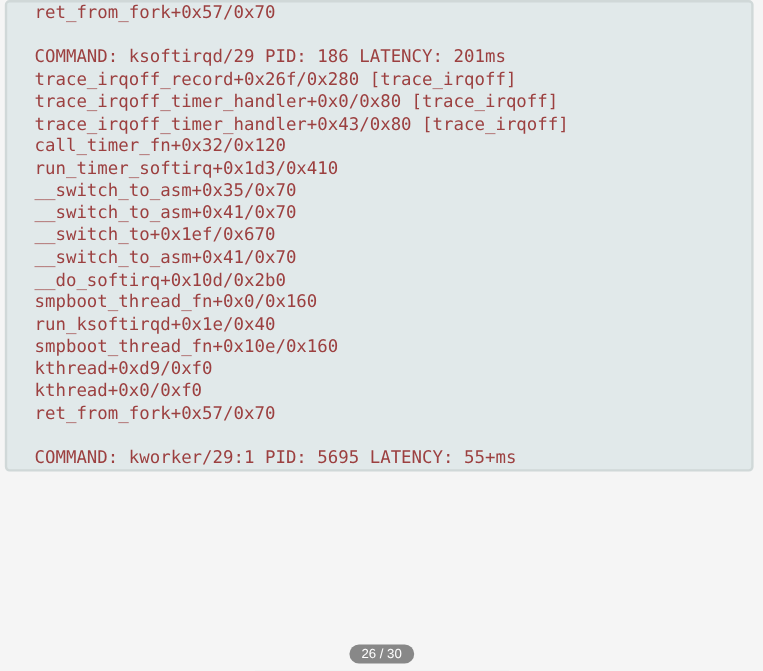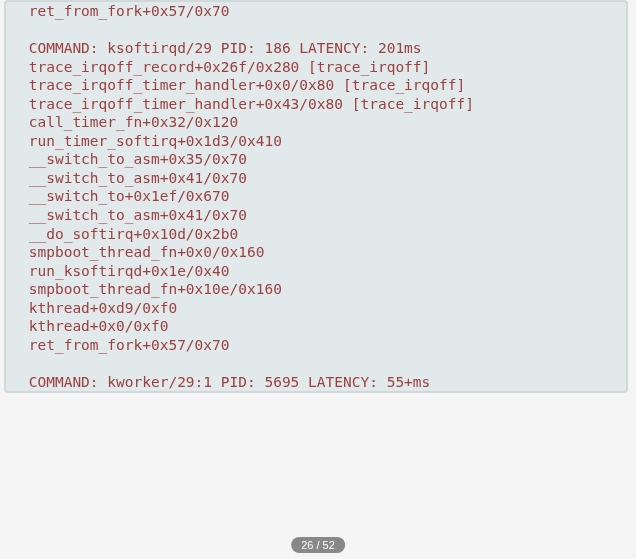--- a/index.html
+++ b/index.html
@@ -67,14 +67,14 @@
  mem_cgroup_css_free+0x159/0x1a0
  css_free_work_fn+0x4a/0x360
  process_one_work+0x18a/0x430
  worker_thread+0x4d/0x490
  worker_thread+0x0/0x490
  kthread+0xd9/0xf0
  __switch_to_asm+0x41/0x70
  kthread+0x0/0xf0</pre></div>
 
 <div class="page-badge">
-  <span>26 / 52</span>
+  <span>26 / 30</span>
 </div>
 
 </body></html>

